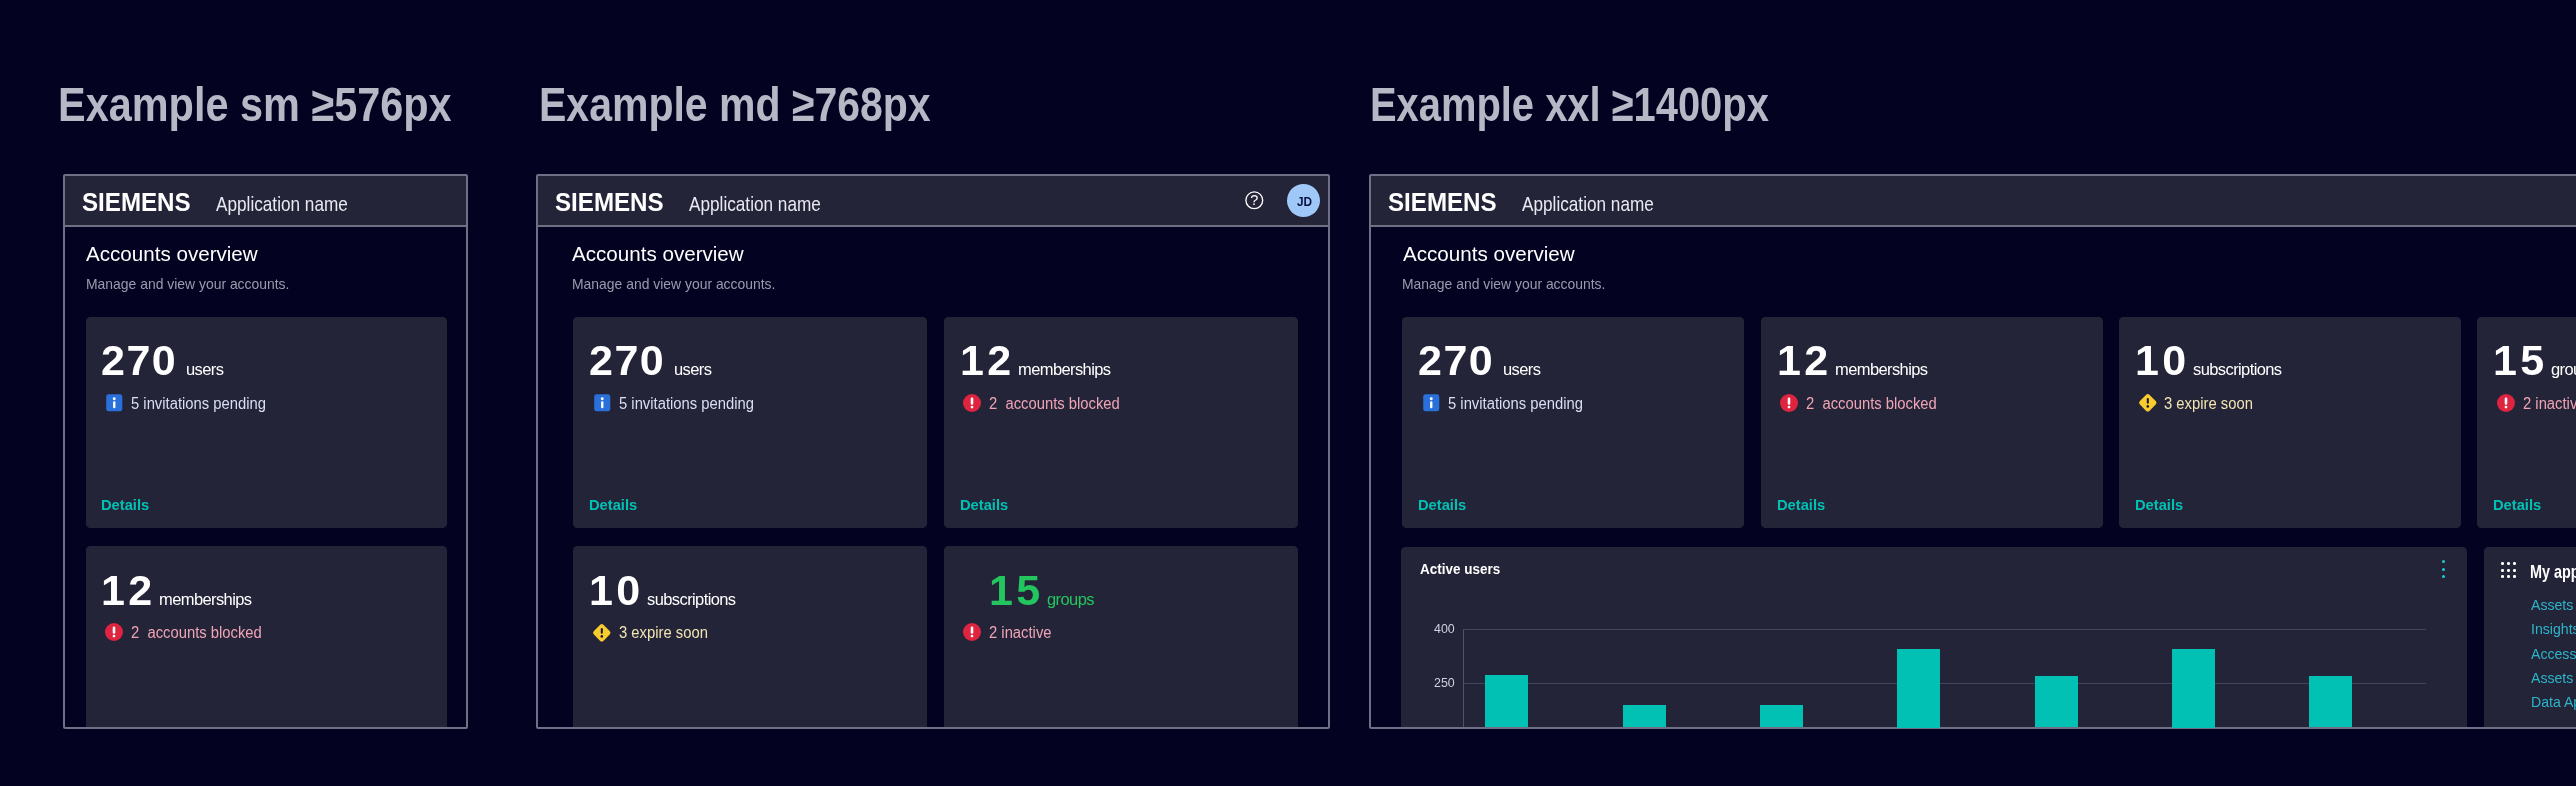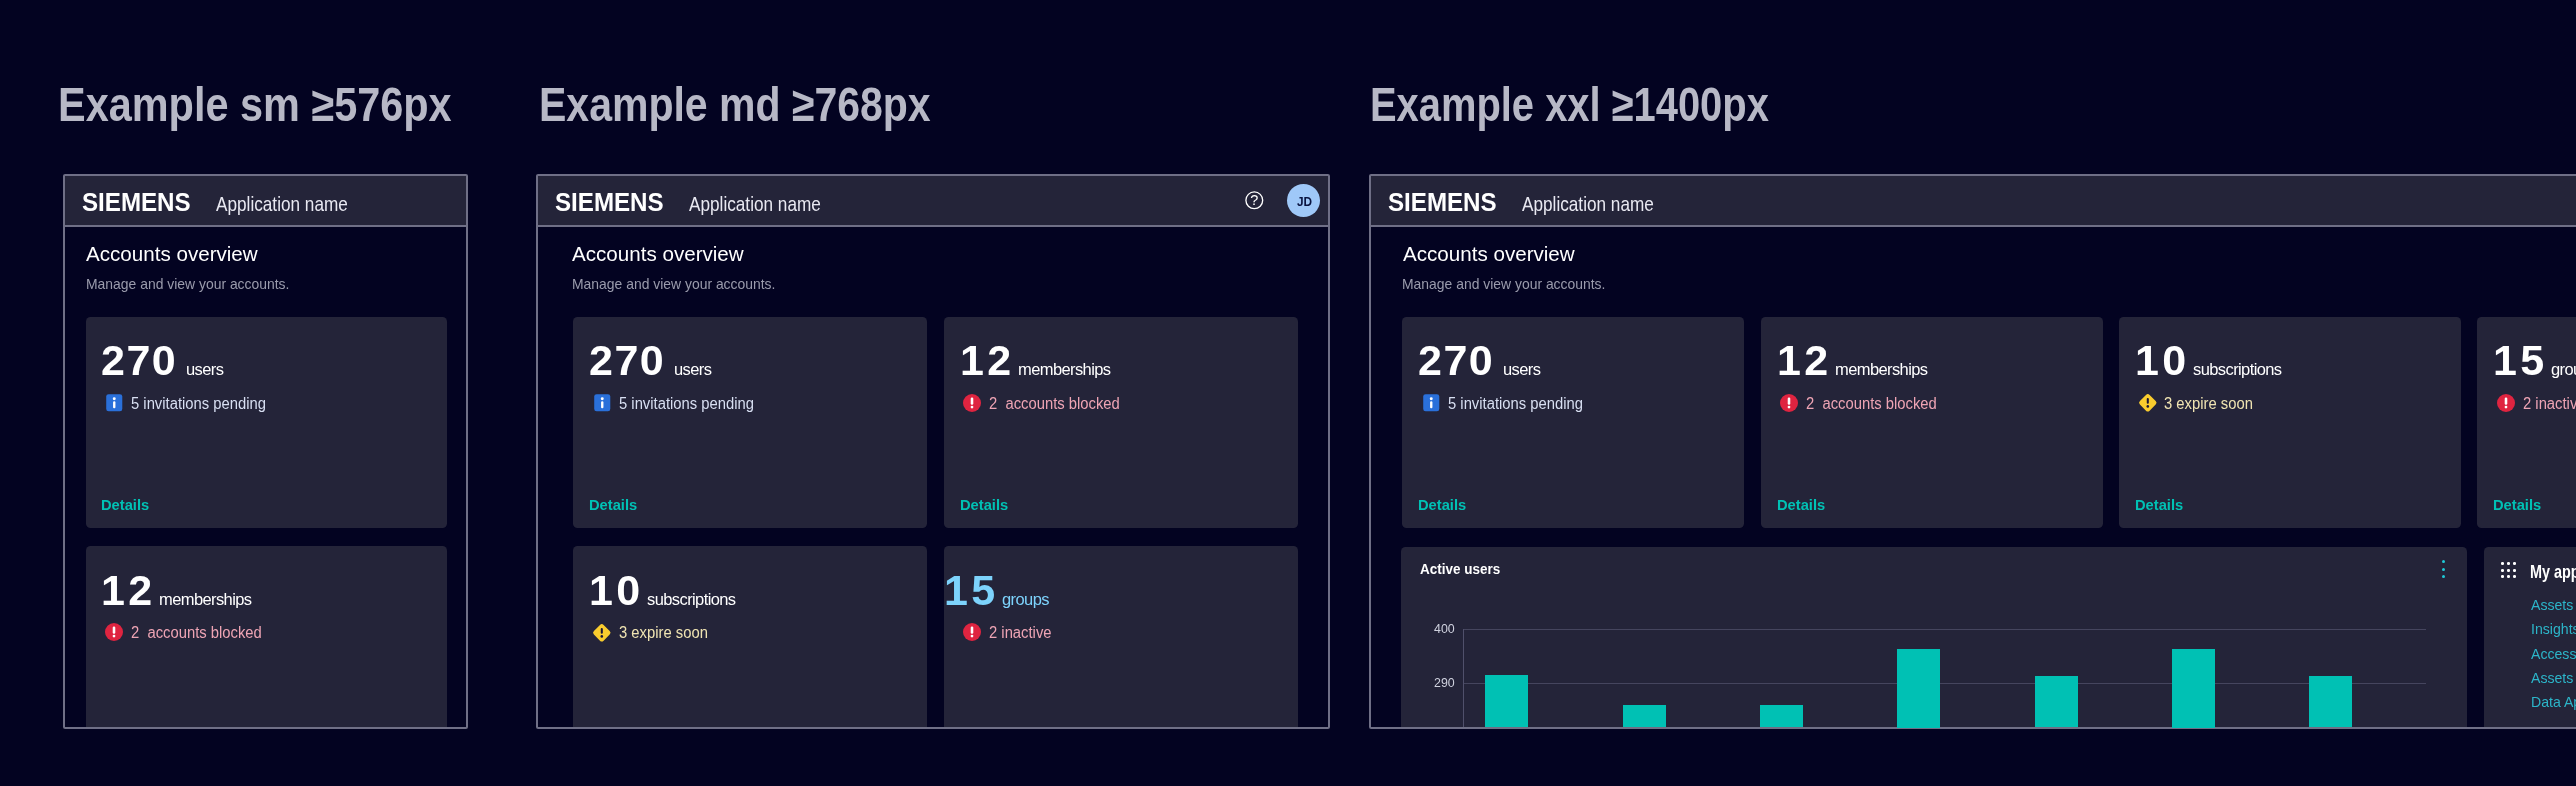--- a/index.html
+++ b/index.html
@@ -76,21 +76,21 @@
 <div class="a" style="left:960px;top:497px;font-size:15px;font-weight:700;color:#00c1b4;transform:scaleX(0.9800);">Details</div>
 <div class="card" style="left:573px;top:546px;width:354px;height:181px;border-radius:4.6px 4.6px 0 0;"></div>
 <div class="a" style="left:589px;top:569px;font-size:43px;font-weight:700;color:#fff;letter-spacing:3.3px">10<span style="font-size:16.5px;font-weight:400;letter-spacing:-0.6px;margin-left:3.6px">subscriptions</span></div>
 <svg style="left:592px;top:623px" width="19.6" height="19.6" viewBox="0 0 38 38">
     <rect x="5.7" y="5.7" width="26.6" height="26.6" rx="5" fill="#f9cc2e" transform="rotate(45 19 19)"></rect>
     <rect x="17" y="9.5" width="4" height="11.5" rx="1.9" fill="#191537"></rect>
     <circle cx="19" cy="26" r="2.5" fill="#191537"></circle>
   </svg>
 <div class="a" style="left:619px;top:625px;font-size:16px;font-weight:400;color:#f0e4b2;transform:scaleX(0.9250);">3 expire soon</div>
 <div class="card" style="left:944px;top:546px;width:354px;height:181px;border-radius:4.6px 4.6px 0 0;"></div>
-<div class="a" style="left:944px;top:569px;font-size:43px;font-weight:700;color:#7dd3fc;letter-spacing:3.3px">15<span style="font-size:16.5px;font-weight:400;letter-spacing:-0.6px;margin-left:3.6px">groups</span></div>
+<div class="a" style="left:989px;top:569px;font-size:43px;font-weight:700;color:#22c55e;letter-spacing:3.3px">15<span style="font-size:16.5px;font-weight:400;letter-spacing:-0.6px;margin-left:3.6px">groups</span></div>
 <svg style="left:963px;top:623px" width="18" height="18" viewBox="0 0 35 35">
     <circle cx="17.5" cy="17.5" r="17.5" fill="#df2440"></circle>
     <rect x="15" y="7" width="5" height="14" rx="2.4" fill="#fff"></rect>
     <circle cx="17.5" cy="25.5" r="2.7" fill="#fff"></circle>
   </svg>
 <div class="a" style="left:989px;top:625px;font-size:16px;font-weight:400;color:#eea4b4;transform:scaleX(0.9250);">2 inactive</div>
 <div class="card" style="left:1402px;top:317px;width:342px;height:211px;"></div>
 <div class="a" style="left:1418px;top:339px;font-size:43px;font-weight:700;color:#fff;letter-spacing:1.5px">270<span style="font-size:16.5px;font-weight:400;letter-spacing:-0.6px;margin-left:8.8px">users</span></div>
 <svg style="left:1423px;top:394px" width="16.5" height="17.5" viewBox="0 0 32 34">
     <rect x="0.4" y="0.5" width="31.2" height="33" rx="4.5" fill="#2a70da"></rect>
@@ -129,21 +129,21 @@
 <div class="card" style="left:1401px;top:547px;width:1066px;height:180px;border-radius:4.6px 4.6px 0 0"></div>
 <div class="a" style="left:1420px;top:561px;font-size:15px;font-weight:700;color:#ffffff;transform:scaleX(0.8983);">Active users</div>
 <div style="position:absolute;left:2442px;top:560px;width:3.4px;height:3.4px;border-radius:50%;background:#1ec9d6"></div>
 <div style="position:absolute;left:2442px;top:568px;width:3.4px;height:3.4px;border-radius:50%;background:#1ec9d6"></div>
 <div style="position:absolute;left:2442px;top:575px;width:3.4px;height:3.4px;border-radius:50%;background:#1ec9d6"></div>
 
 <div style="position:absolute;left:1463px;top:629px;width:963px;height:1.1px;background:#45455e"></div>
 <div style="position:absolute;left:1463px;top:683px;width:963px;height:1.1px;background:#45455e"></div>
 <div style="position:absolute;left:1463px;top:629px;width:1.2px;height:98px;background:#50506b"></div>
 <div class="a" style="left:1434px;top:623px;font-size:12.4px;font-weight:400;color:#cfd1de;">400</div>
-<div class="a" style="left:1434px;top:677px;font-size:12.4px;font-weight:400;color:#cfd1de;">290</div>
+<div class="a" style="left:1434px;top:677px;font-size:12.4px;font-weight:400;color:#cfd1de;">250</div>
 <div style="position:absolute;left:1485px;top:675px;width:43px;height:52px;background:#00c1b4"></div>
 <div style="position:absolute;left:1623px;top:705px;width:43px;height:22px;background:#00c1b4"></div>
 <div style="position:absolute;left:1760px;top:705px;width:43px;height:22px;background:#00c1b4"></div>
 <div style="position:absolute;left:1897px;top:649px;width:43px;height:79px;background:#00c1b4"></div>
 <div style="position:absolute;left:2035px;top:676px;width:43px;height:51px;background:#00c1b4"></div>
 <div style="position:absolute;left:2172px;top:649px;width:43px;height:79px;background:#00c1b4"></div>
 <div style="position:absolute;left:2309px;top:676px;width:43px;height:51px;background:#00c1b4"></div>
 <div class="card" style="left:2484px;top:547px;width:328px;height:180px;border-radius:4.6px 4.6px 0 0"></div>
 <div style="position:absolute;left:2501px;top:562px;width:2.5px;height:2.5px;border-radius:50%;background:#fff"></div>
 <div style="position:absolute;left:2501px;top:569px;width:2.5px;height:2.5px;border-radius:50%;background:#fff"></div>

